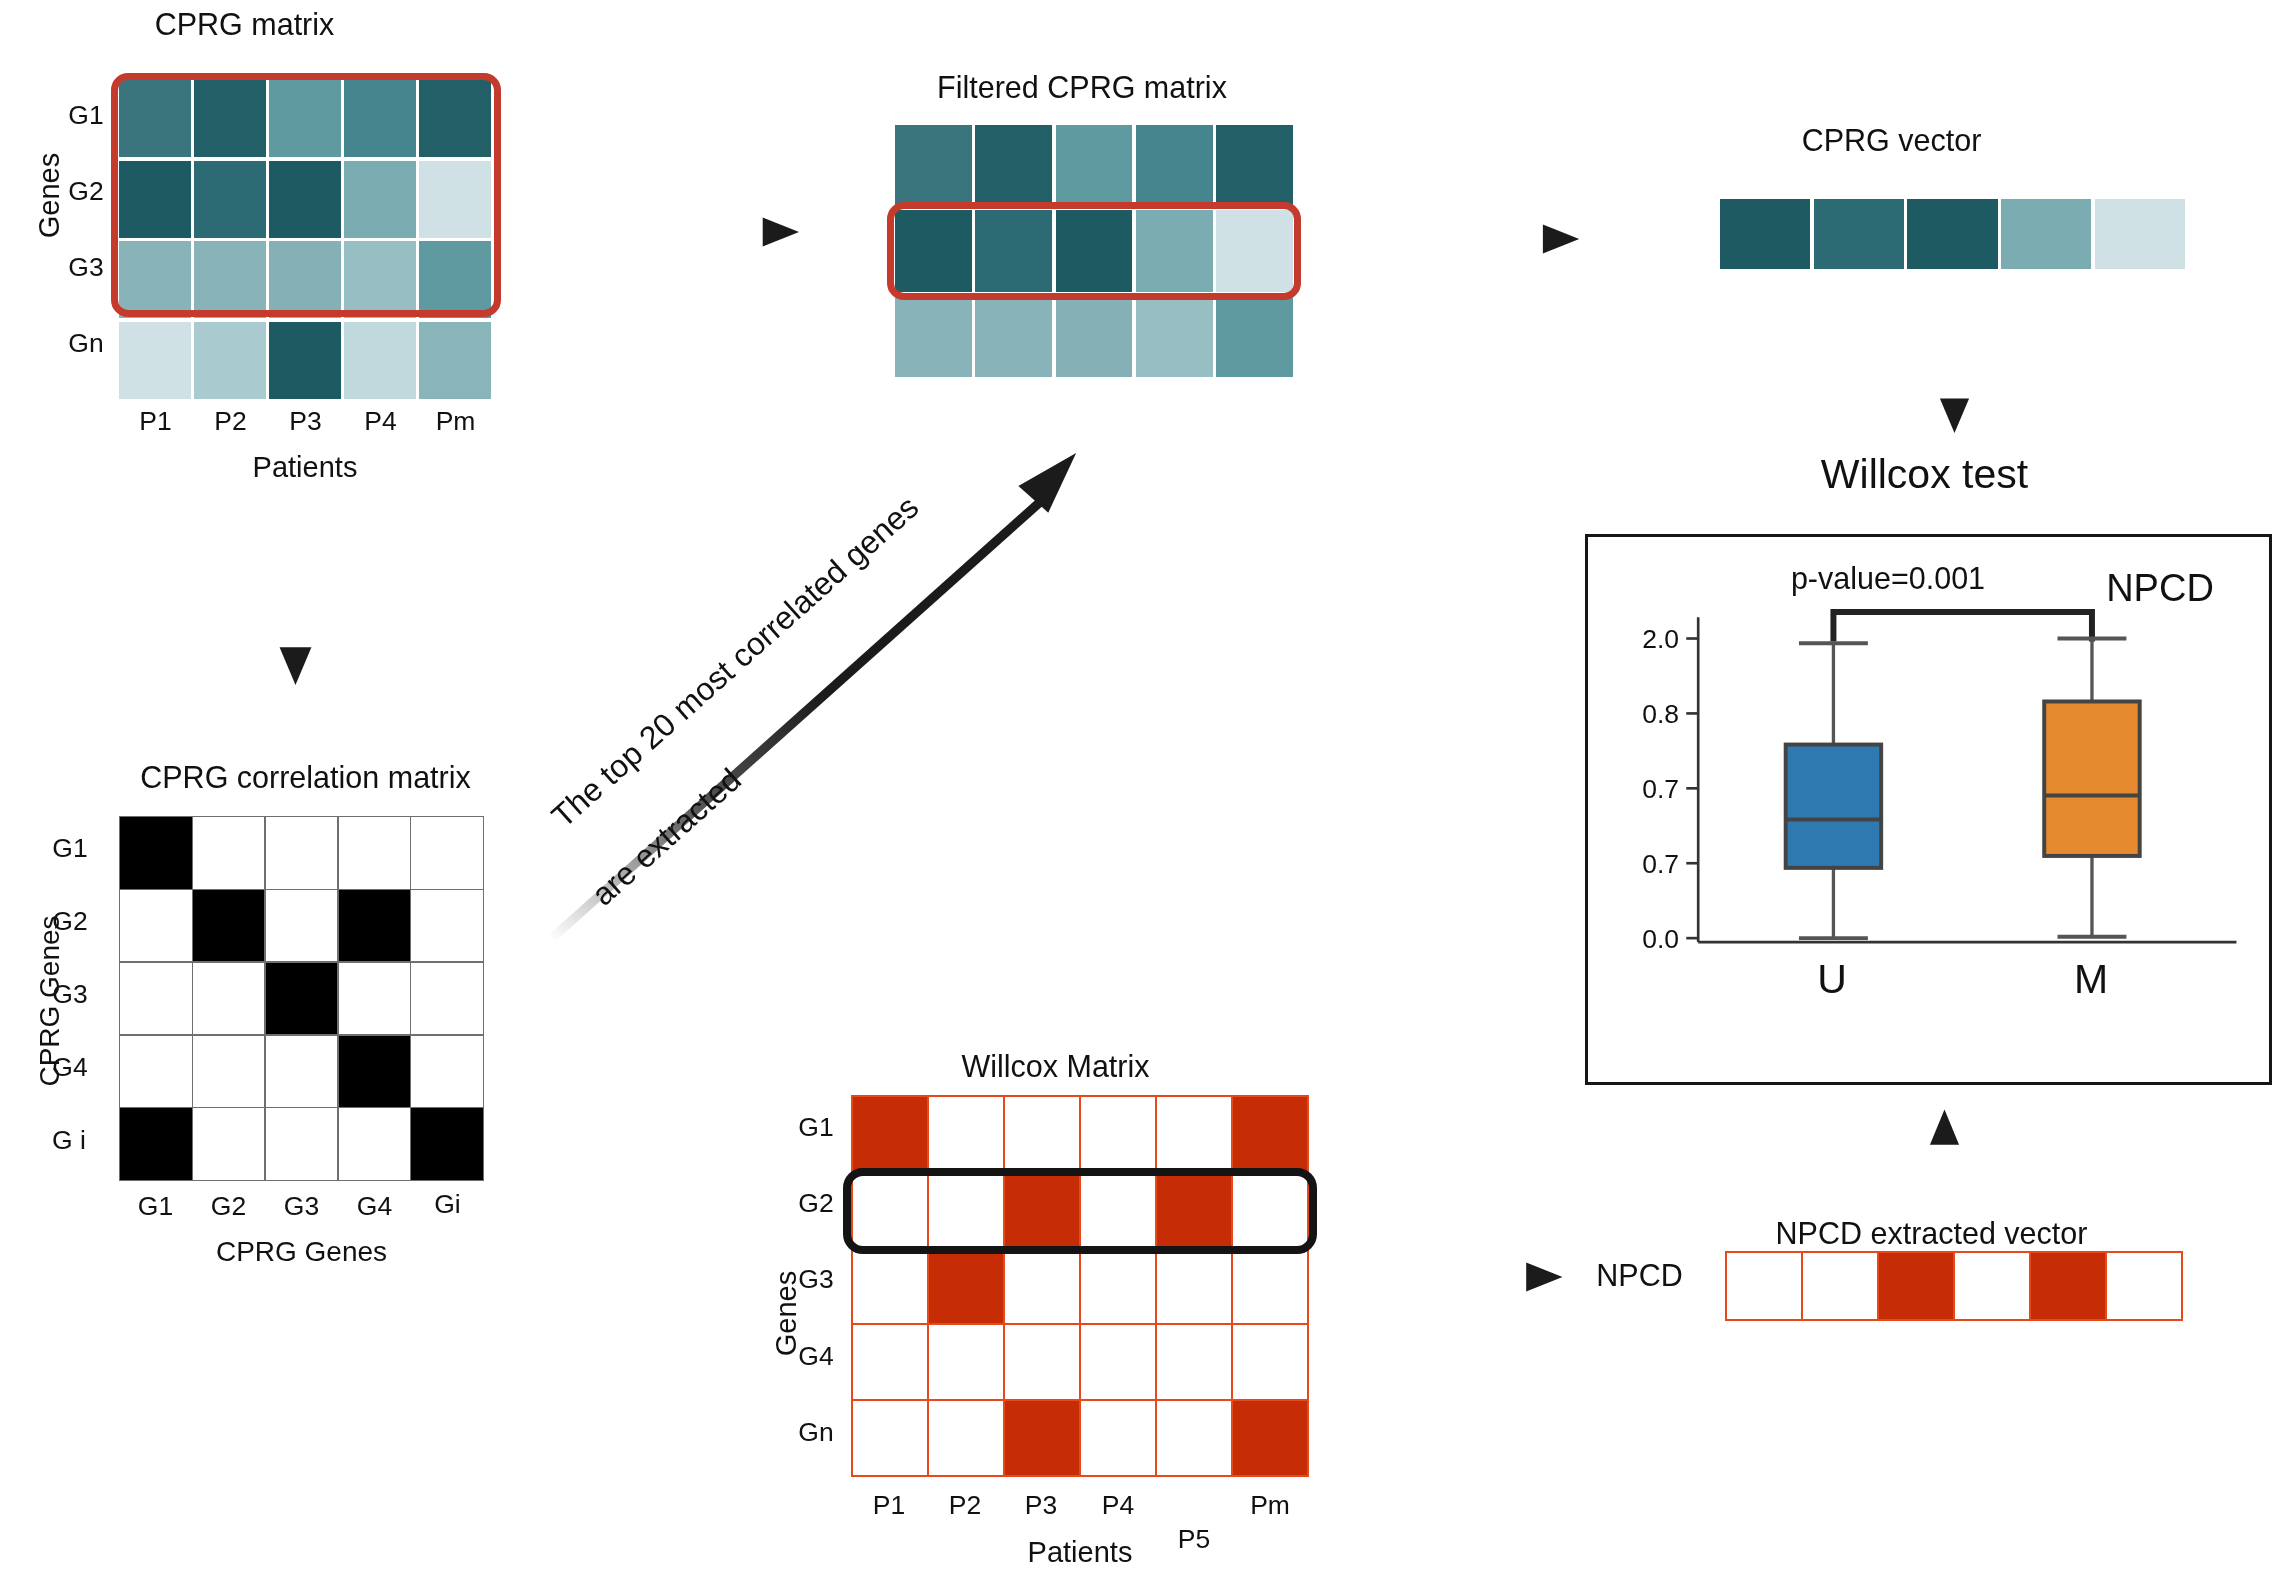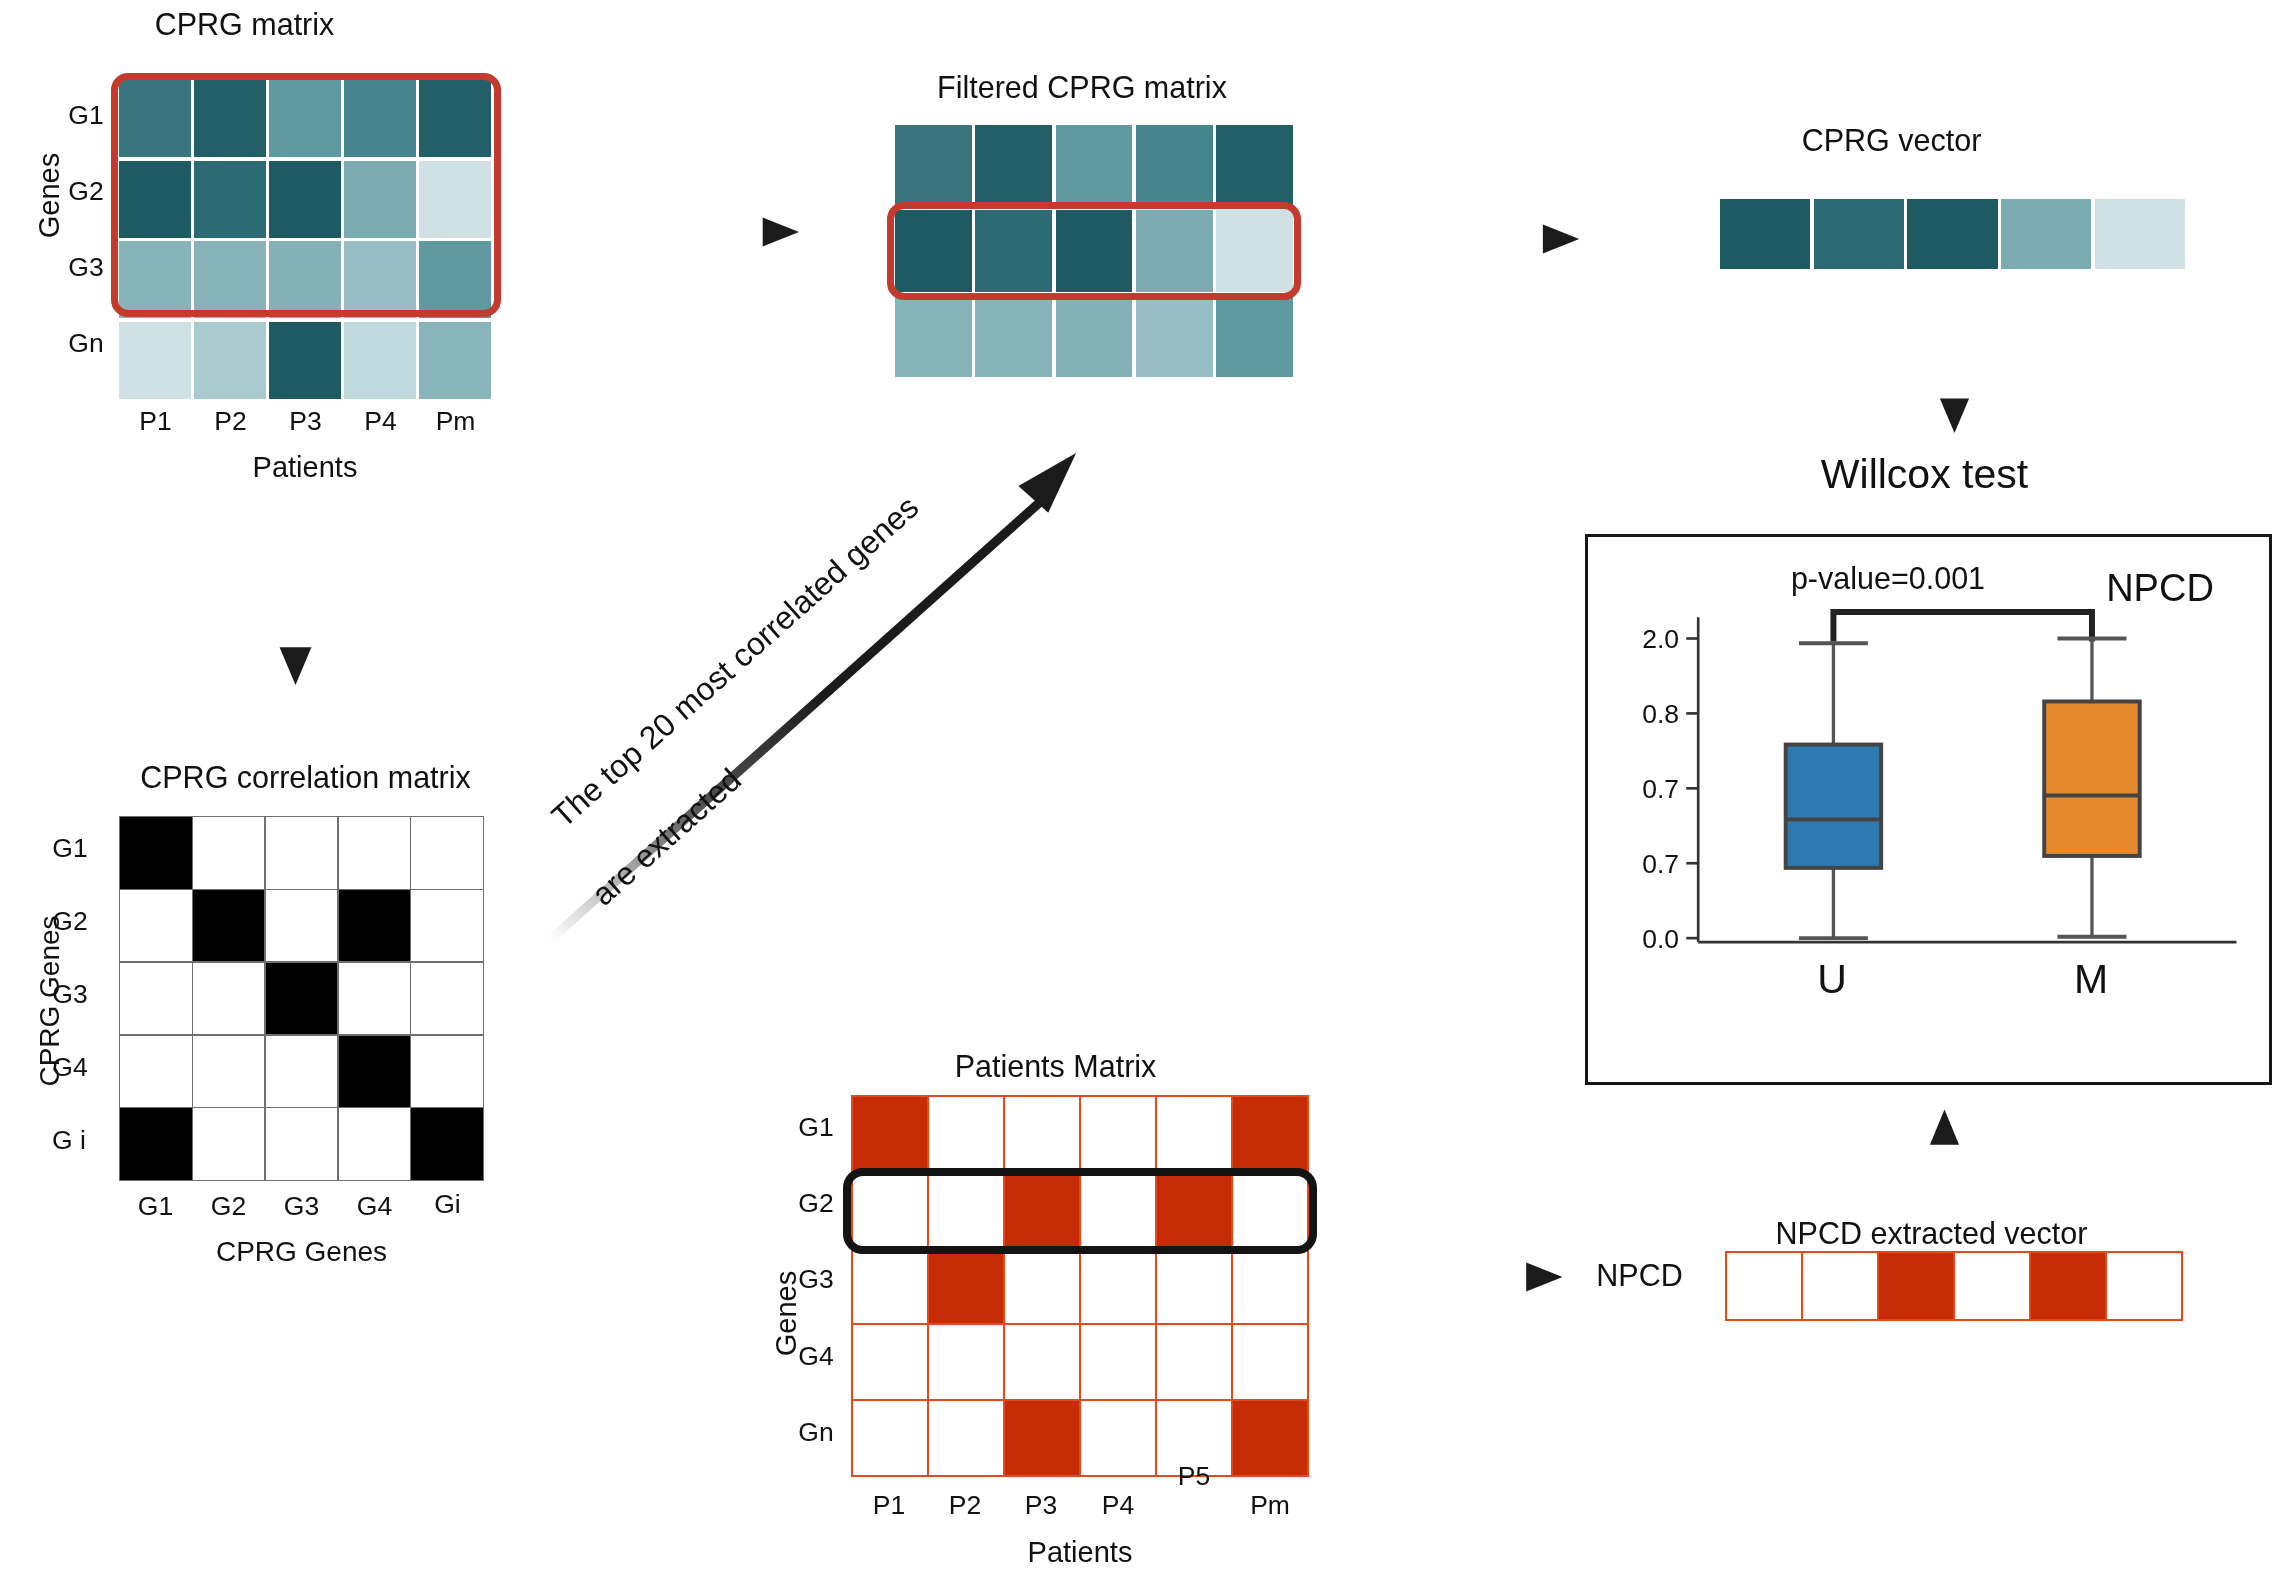--- a/index.html
+++ b/index.html
@@ -279,21 +279,21 @@
   </defs>
   <line x1="40" y1="775" x2="790" y2="105" stroke="url(#gfadeDiag)" stroke-width="14"></line>
   <polygon points="745,92 832,42 790,132" fill="#1b1b1b"></polygon>
 </svg>
 
 <div class="abs" style="left:557px;top:803px;width:597px;font-size:32px;color:#111;white-space:nowrap;
             transform:rotate(-41.8deg);transform-origin:0% 50%;">The top 20 most correlated genes</div>
 <div class="abs" style="left:597px;top:881px;width:597px;font-size:32px;color:#111;white-space:nowrap;
             transform:rotate(-41.8deg);transform-origin:0% 50%;">are extracted</div>
 
-<div class="abs ttl" style="left:883px;top:1049px;width:345px;">Patients Matrix</div>
+<div class="abs ttl" style="left:883px;top:1049px;width:345px;">Willcox Matrix</div>
 
 <div class="abs axlbl vert" style="left:687px;top:1297px;width:199px;text-align:center;">Genes</div>
 
 <div class="abs ticklbl" style="left:783px;top:1112px;width:66px;">G1</div>
 <div class="abs ticklbl" style="left:783px;top:1188px;width:66px;">G2</div>
 <div class="abs ticklbl" style="left:783px;top:1264px;width:66px;">G3</div>
 <div class="abs ticklbl" style="left:783px;top:1341px;width:66px;">G4</div>
 <div class="abs ticklbl" style="left:783px;top:1417px;width:66px;">Gn</div>
 
 <div class="mut" style="left:851px;top:1095px;width:458px;height:382px;grid-template-columns:repeat(6,1fr);grid-template-rows:repeat(5,1fr);">
@@ -332,21 +332,21 @@
   <div class="m0"></div>
   <div class="m1"></div>
 </div>
 
 <div class="hl-black" style="left:843px;top:1168px;width:474px;height:86px;"></div>
 
 <div class="abs ticklbl" style="left:851px;top:1490px;width:76px;">P1</div>
 <div class="abs ticklbl" style="left:927px;top:1490px;width:76px;">P2</div>
 <div class="abs ticklbl" style="left:1003px;top:1490px;width:76px;">P3</div>
 <div class="abs ticklbl" style="left:1080px;top:1490px;width:76px;">P4</div>
-<div class="abs ticklbl" style="left:1156px;top:1461px;width:76px;">P5</div>
+<div class="abs ticklbl" style="left:1156px;top:1524px;width:76px;">P5</div>
 <div class="abs ticklbl" style="left:1232px;top:1490px;width:76px;">Pm</div>
 
 <div class="abs axlbl" style="left:851px;top:1536px;width:458px;text-align:center;">Patients</div>
 
 <svg class="arrow-svg" style="left:1420px;top:1244px;" width="186" height="66" viewBox="0 0 280 100">
   <defs>
     <linearGradient id="gfadeH3" x1="0" y1="0" x2="1" y2="0">
       <stop offset="0%" stop-color="#1b1b1b" stop-opacity="0"></stop>
       <stop offset="45%" stop-color="#1b1b1b" stop-opacity="1"></stop>
       <stop offset="100%" stop-color="#1b1b1b" stop-opacity="1"></stop>

